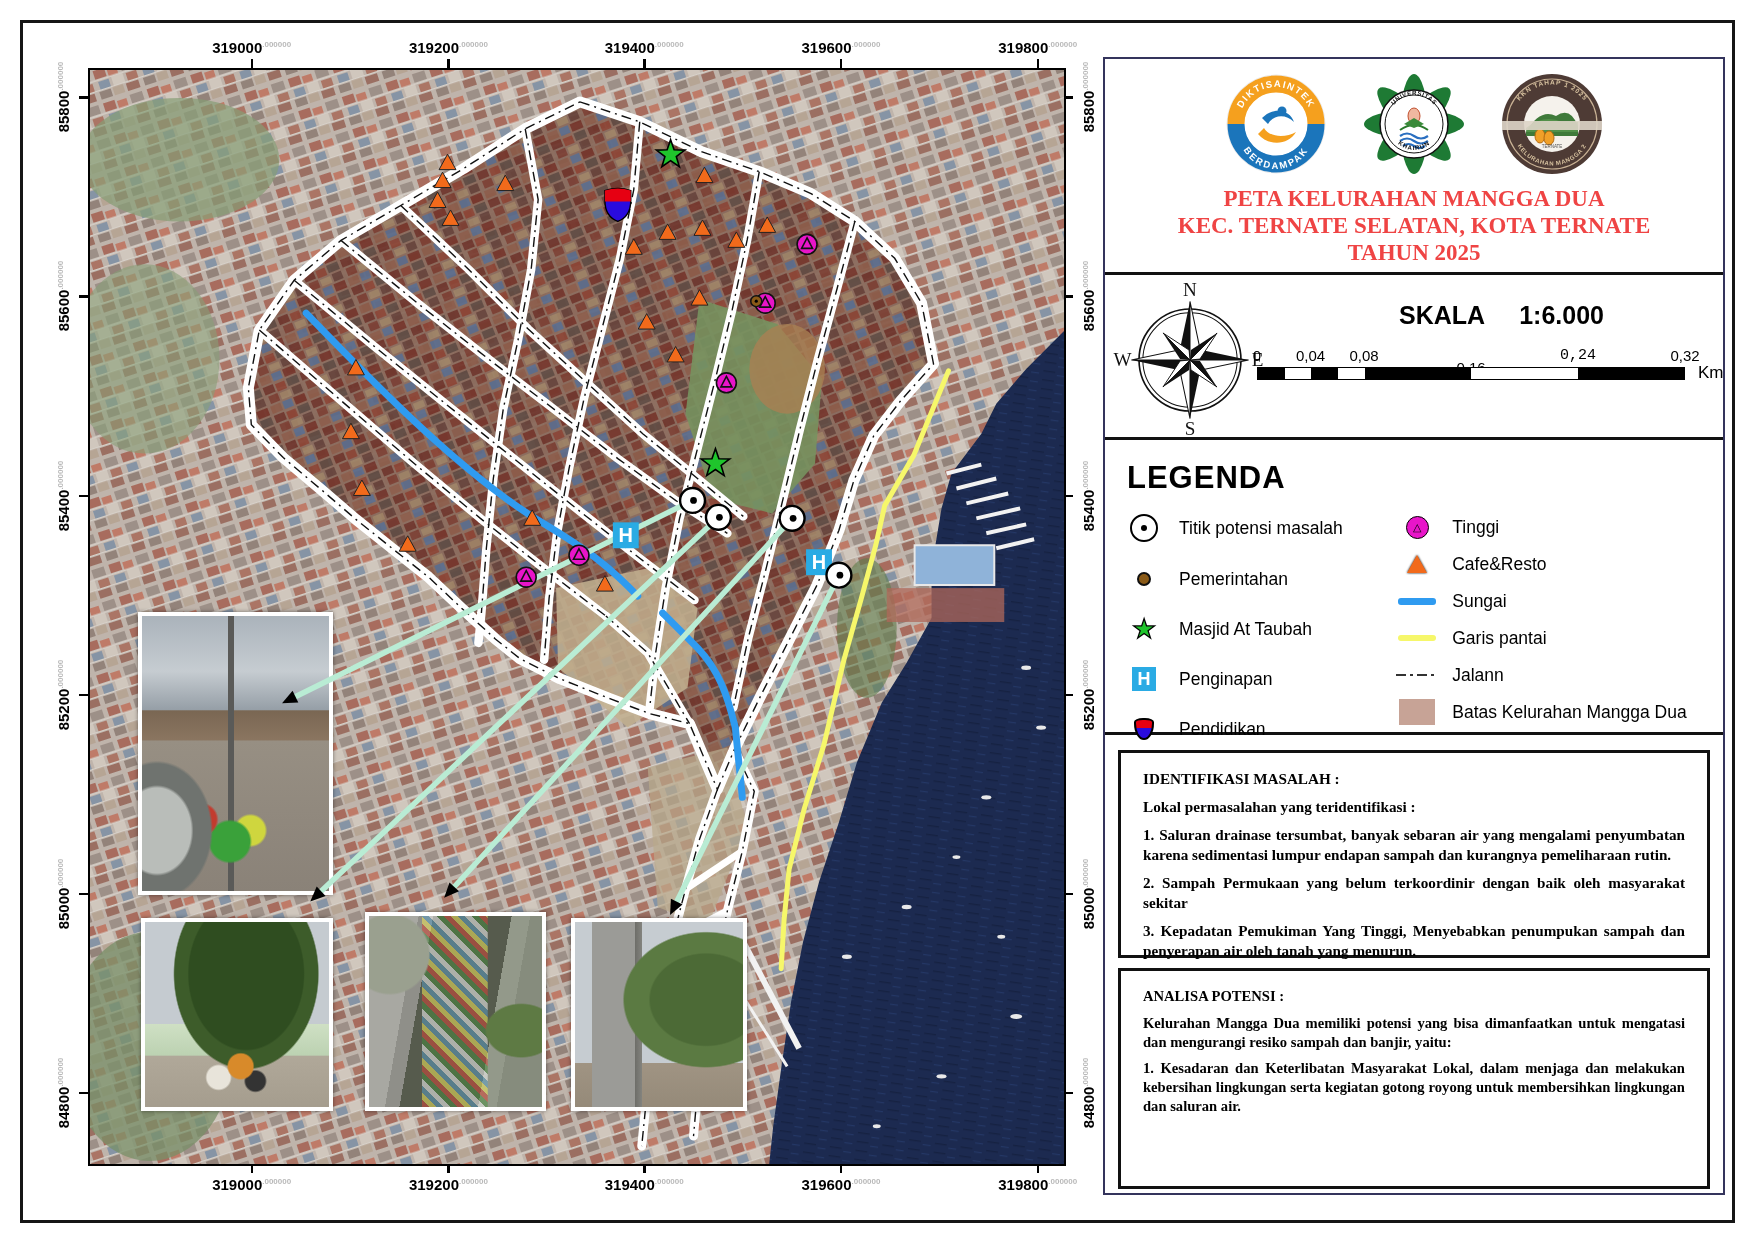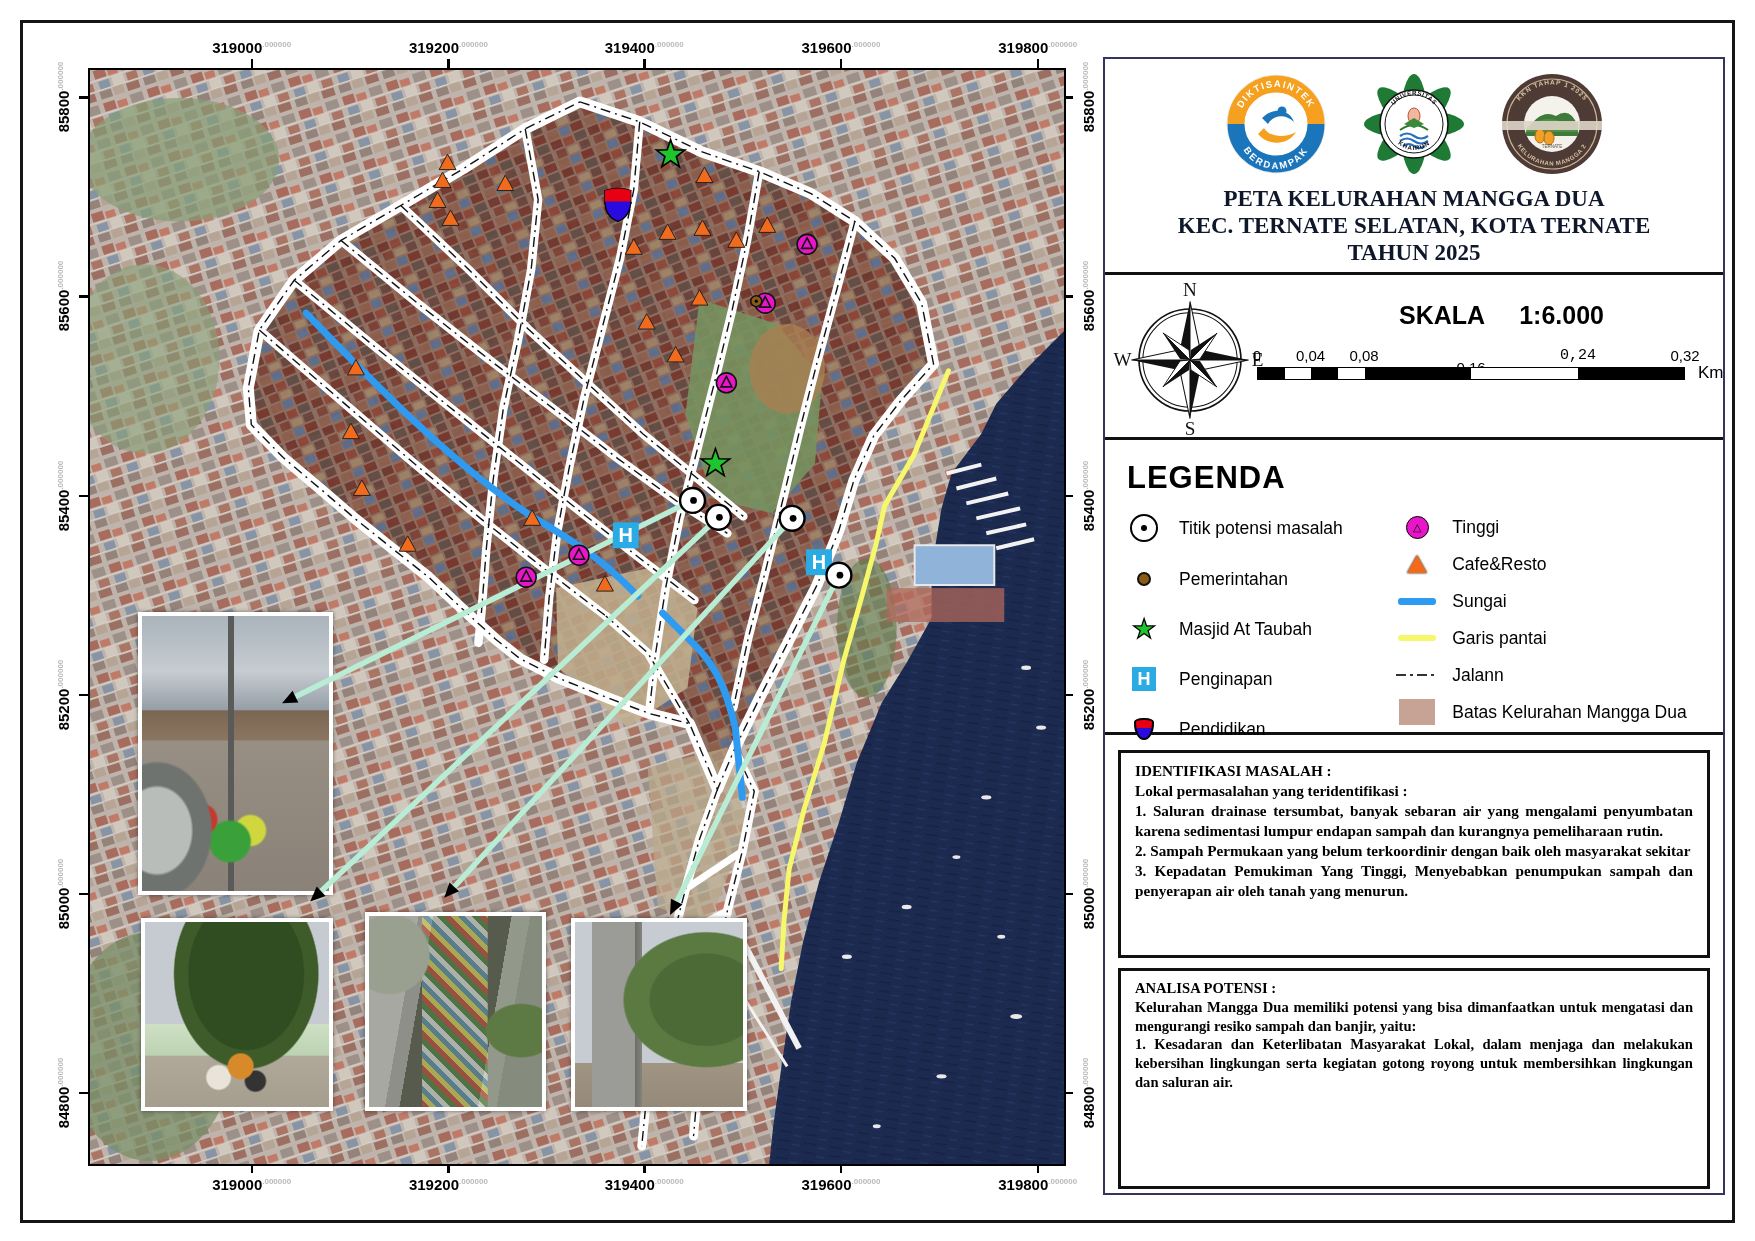--- a/index.html
+++ b/index.html
@@ -60,21 +60,21 @@
   .sec{position:absolute;left:0;right:0;}
   .sec-title{top:0;height:213px;border-bottom:3px solid #111;}
   .sec-scale{top:216px;height:162px;border-bottom:3px solid #111;}
   .sec-legend{top:381px;height:292px;border-bottom:3px solid #111;}
   .sec-notes{top:676px;height:459px;}
 
   .logos{position:absolute;left:0;right:0;top:10px;height:110px;display:flex;
         justify-content:center;align-items:center;gap:34px;}
   .logo{width:104px;height:104px;}
   .map-title{position:absolute;left:0;right:0;top:126px;text-align:center;
-        font-family:"Liberation Serif",serif;font-weight:bold;font-size:23px;line-height:27px;color:#0f172a;}
+        font-family:"Liberation Serif",serif;font-weight:bold;font-size:23px;line-height:27px;color:#ef4444;}
 
   .compass{position:absolute;left:6px;top:6px;width:158px;height:158px;}
   .skala-row{position:absolute;left:185px;top:26px;right:10px;display:flex;gap:34px;
         justify-content:center;font-weight:bold;font-size:25px;color:#000;}
   .scalebar-wrap{position:absolute;left:152px;top:72px;width:428px;}
   .sb-labels{position:relative;height:20px;font-size:15px;color:#000;}
   .sb-labels span{position:absolute;transform:translateX(-50%);}
   .sb-bar{position:relative;height:13px;border:1.5px solid #000;display:flex;box-sizing:border-box;}
   .sb-bar div{height:100%;}
   .sb-unit{position:absolute;left:100%;bottom:-4px;margin-left:14px;font-size:17px;color:#000;}
@@ -101,21 +101,21 @@
   .ic-cafe{width:0;height:0;border-left:10px solid rgba(0,0,0,0);border-right:10px solid rgba(0,0,0,0);
         border-bottom:18px solid #f26a1b;filter:drop-shadow(0 0 1px #000);}
   .ic-sungai{width:38px;height:7px;background:#2f9bf0;border-radius:3px;}
   .ic-garis{width:38px;height:6px;background:#f6f76a;border-radius:3px;}
   .ic-jalan{width:42px;height:2.5px;background:repeating-linear-gradient(90deg,#333 0 10px,rgba(0,0,0,0) 10px 14px,#333 14px 17px,rgba(0,0,0,0) 17px 21px);}
   .ic-batas{width:36px;height:26px;background:#c7a396;}
 
   .tbox{position:absolute;left:13px;right:13px;border:3px solid #111;box-sizing:border-box;
         font-family:"Liberation Serif",serif;font-weight:bold;color:#000;
         padding:8px 14px;text-align:justify;}
-  .tbox p{margin:0;}
+  .tbox p{margin:8px;}
   .tbox.b1{top:15px;height:208px;font-size:15.2px;line-height:20px;}
   .tbox.b2{top:233px;height:221px;font-size:14.6px;line-height:18.8px;}
 </style>
 </head>
 <body>
 
 <div class="page">
   <div class="outer-frame"></div>
 
   <div class="map-wrap">

